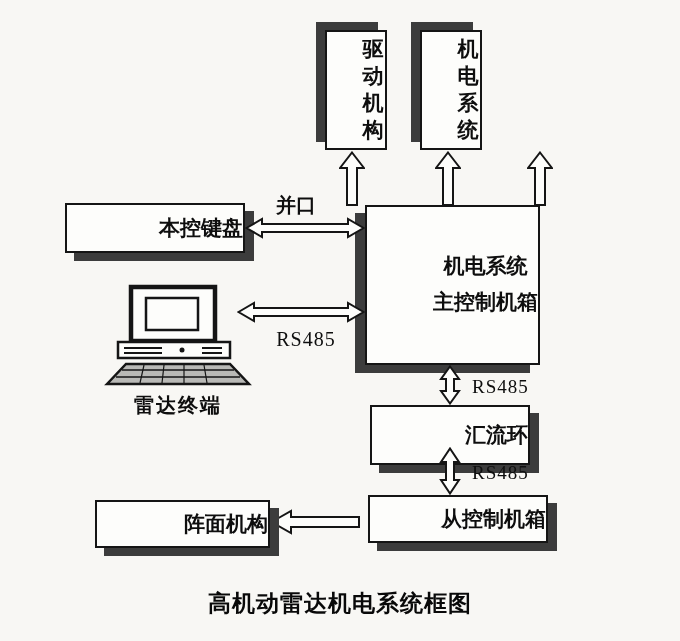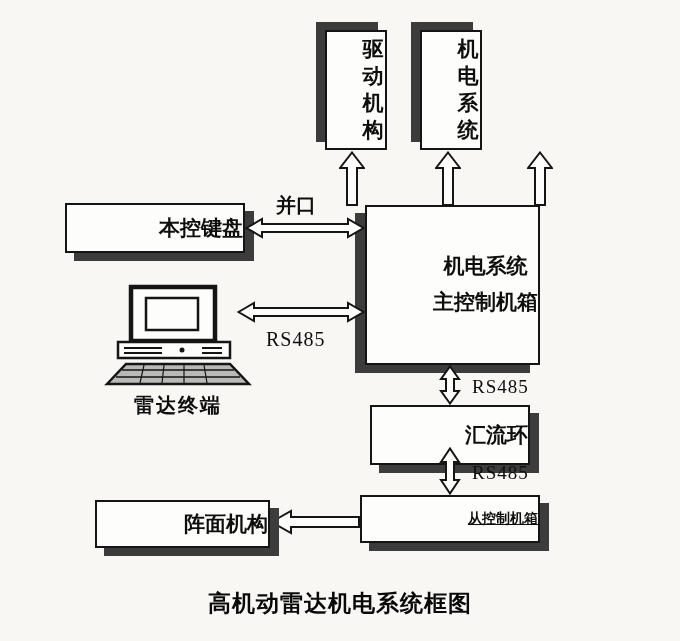--- a/index.html
+++ b/index.html
@@ -23,28 +23,28 @@
   
   .vbox{width:62px;height:120px;top:30px;font-size:21px;}
   .vtext{
     width:1.15em;
     line-height:1.28;
     word-break:break-all;
     text-align:center;
     letter-spacing:0;
   }
 
-  .hlabel{position:absolute;color:#0e0e0e;}
+  .hlabel{position:absolute;color:#0e0e0e;text-align:center;}
   .arrow-svg{position:absolute;display:block;}
   .arrow-svg path{fill:#fdfdfb;stroke:#151515;stroke-width:2;stroke-linejoin:miter;}
 
   #main-box{left:365px;top:205px;width:175px;height:160px;font-size:21px;line-height:1.7;text-align:center;}
   #keyboard-box{left:65px;top:203px;width:180px;height:50px;font-size:21px;}
   #slipring-box{left:370px;top:405px;width:160px;height:60px;font-size:21px;}
-  #slave-box{left:360px;top:495px;width:180px;height:48px;font-size:14px;text-decoration:underline;}
+  #slave-box{left:368px;top:495px;width:180px;height:48px;font-size:21px;}
   #array-box{left:95px;top:500px;width:175px;height:48px;font-size:21px;}
 
   .rs-label{font-size:19px;font-weight:400;letter-spacing:1px;}
   #label-parallel{left:266px;top:192px;width:60px;text-align:center;font-size:20px;font-weight:600;}
   #label-rs485-terminal{left:266px;top:328px;width:80px;font-size:20px;}
   #label-rs485-main{left:472px;top:376px;}
   #label-rs485-slave{left:472px;top:462px;}
   #label-terminal{left:108px;top:392px;width:140px;text-align:center;font-size:20px;font-weight:600;letter-spacing:2px;}
 
   #caption{

